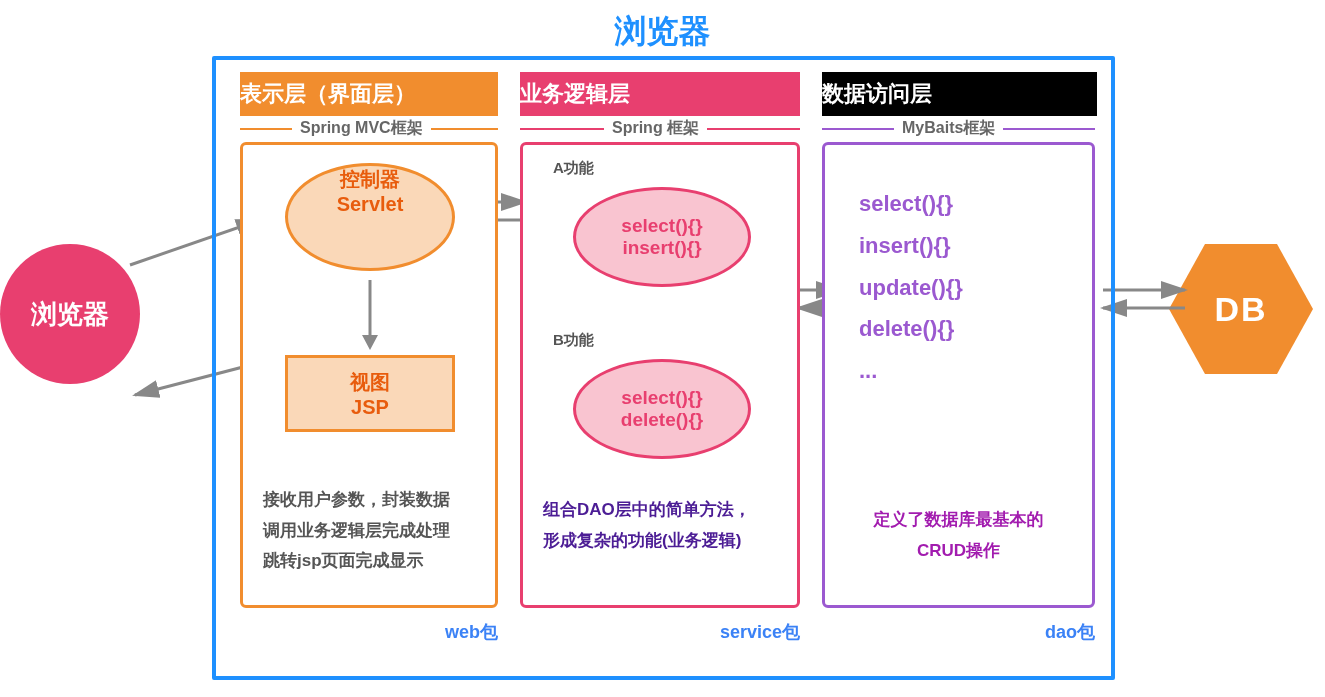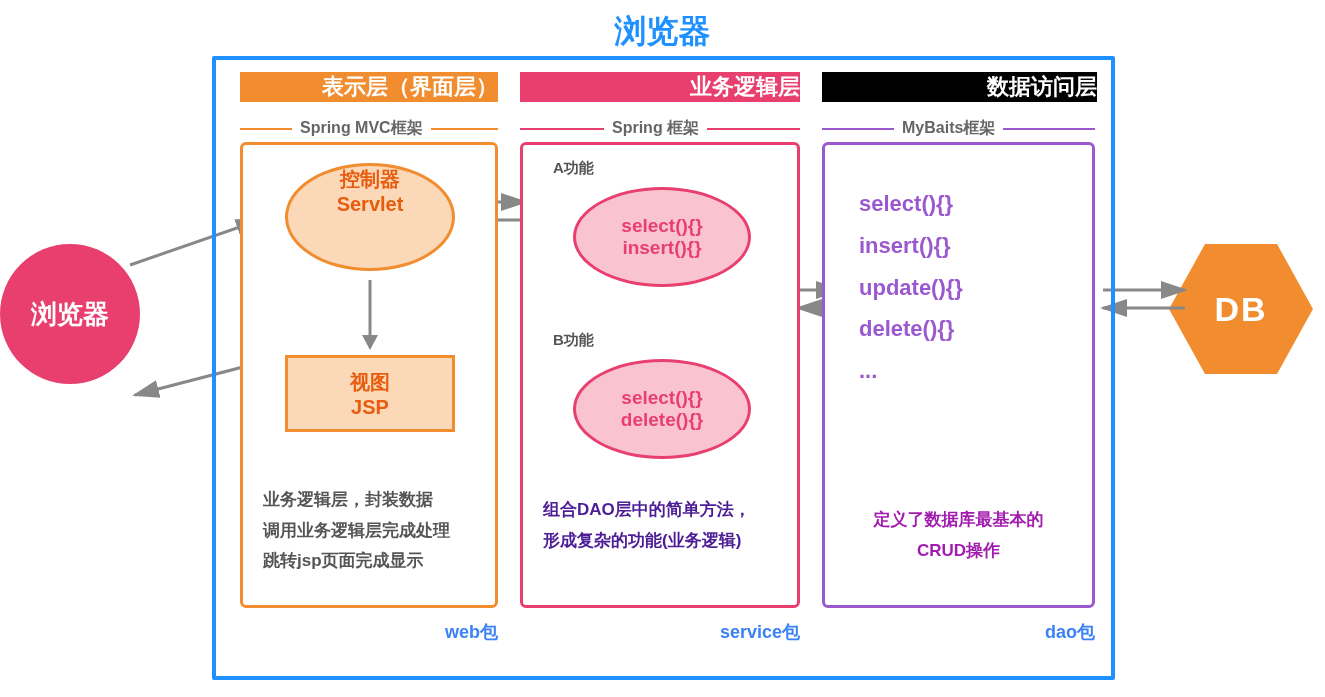--- a/index.html
+++ b/index.html
@@ -24,25 +24,25 @@
     top: 56px;
     left: 212px;
     width: 903px;
     height: 624px;
     border: 4px solid #1E90FF;
     border-radius: 2px;
   }
   
   .col-header {
     position: absolute;
-    text-align: right;
+    text-align: left;
     font-size: 22px;
     font-weight: bold;
     color: #fff;
-    padding: 0 0;
+    padding: 7px 0;
   }
   .col-header.presentation { top: 12px; left: 24px; width: 258px; background: #F18D2E; }
   .col-header.business     { top: 12px; left: 304px; width: 280px; background: #E83F6F; }
   .col-header.data         { top: 12px; left: 606px; width: 275px; background: #000000; }
 
   
   .sub-label {
     position: absolute;
     font-size: 16px;
     font-weight: bold;
@@ -305,21 +305,21 @@
         </marker>
       </defs>
       <line x1="17" y1="5" x2="17" y2="65" stroke="#888" stroke-width="3"></line>
       <path d="M9,60 L17,75 L25,60 z" fill="#888"></path>
     </svg>
     <div class="view-rect">
       <div>视图</div>
       <div>JSP</div>
     </div>
     <div class="desc1">
-      <div>业务逻辑层，封装数据</div>
+      <div>接收用户参数，封装数据</div>
       <div>调用业务逻辑层完成处理</div>
       <div>跳转jsp页面完成显示</div>
     </div>
   </div>
 
   <div class="col-box b">
     <div class="func-label a">A功能</div>
     <div class="func-ellipse a">
       <div>select(){}</div>
       <div>insert(){}</div>

